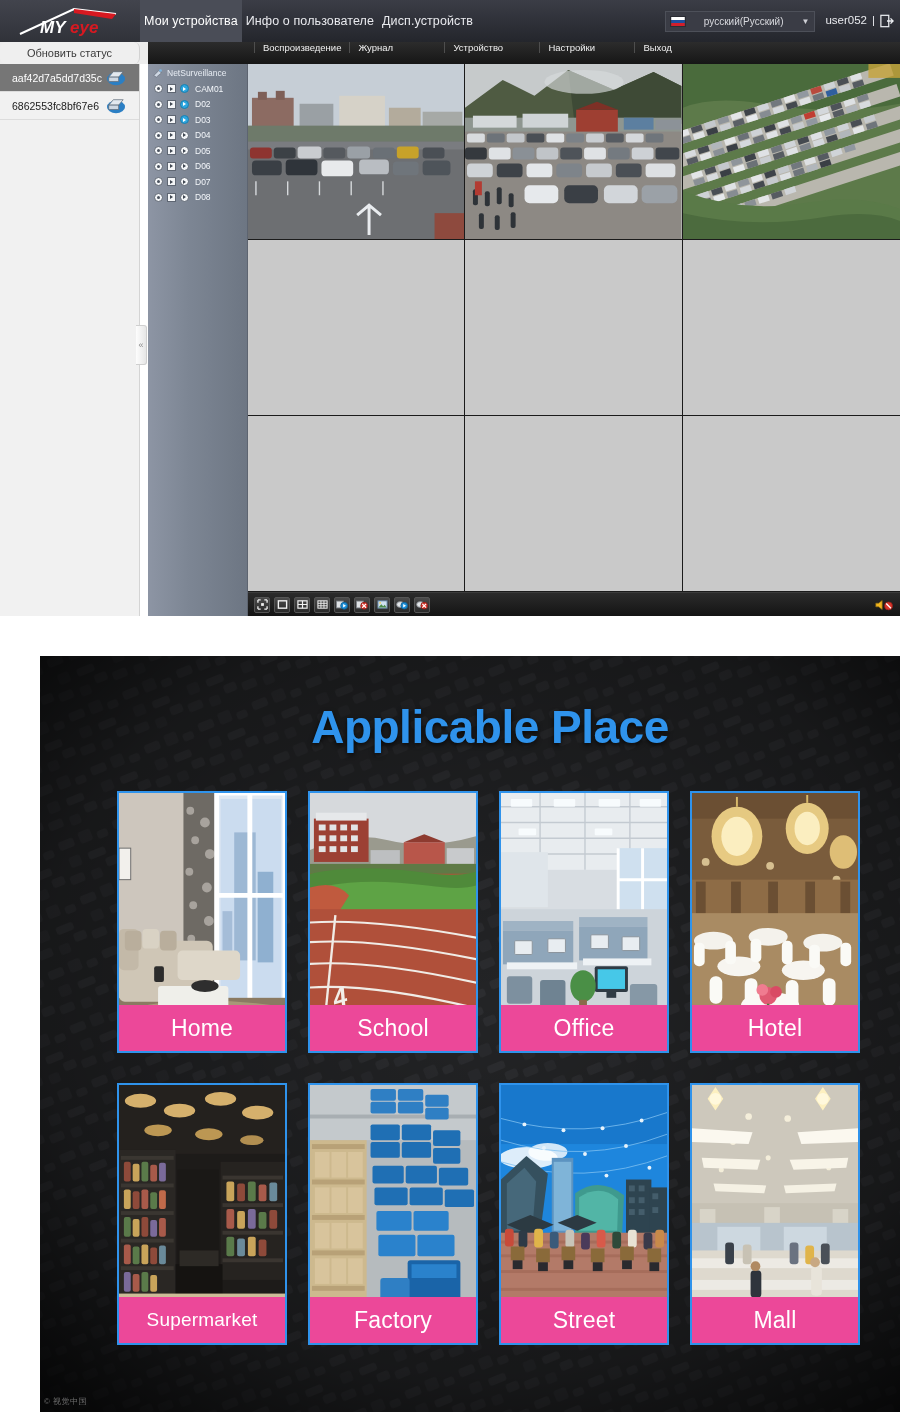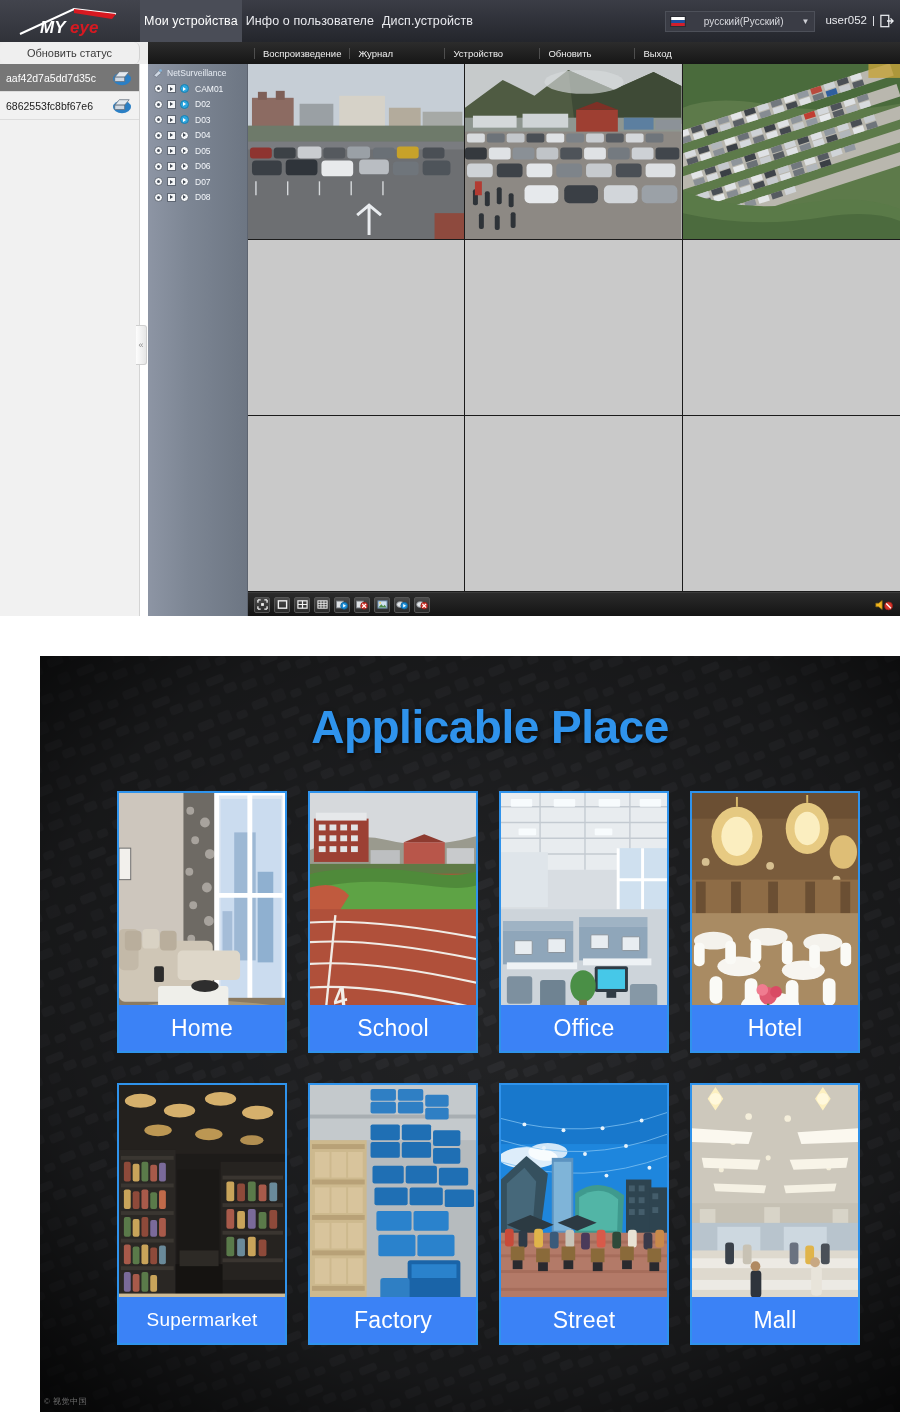--- a/index.html
+++ b/index.html
@@ -57,40 +57,40 @@
   }
   .refresh-btn {
     position: absolute; left: 0; top: 0; width: 140px; height: 22px;
     background: #efefef; border-right: 1px solid #d2d2d2;
     display: flex; align-items: center; justify-content: center;
     color: #3b3b3b; font-size: 11px; cursor: pointer; border-radius: 6px;
   }
   .subtabs {
     position: absolute; left: 148px; top: 0; width: 752px; height: 22px;
     background: linear-gradient(180deg,#2c2c2c 0%,#161616 100%);
-    display: flex; align-items: center;
+    display: flex; align-items: flex-start;
   }
   .subtab-spacer { width: 106px; }
   .subtab {
     display: flex; align-items: center; padding: 0 8px;
     color: #f0f0f0; font-size: 9.5px; white-space: nowrap;
     border-left: 1px solid #4e4e4e; cursor: pointer;
   }
   .subtab.w1 { min-width: 92px; }
   .subtab.w2 { min-width: 95px; }
   .subtab.w3 { min-width: 95px; }
   .subtab.w4 { min-width: 95px; }
 
   
   .devpanel {
     position: absolute; left: 0; top: 64px; width: 140px; height: 552px;
     background: #f1f1f1; border-right: 1px solid #d4d4d4;
   }
   .dev-item {
-    height: 28px; display: flex; align-items: center; padding: 0 6px;
+    height: 28px; display: flex; align-items: center; padding: 0 12px;
     font-size: 10.5px; color: #1b1b1b; cursor: pointer;
     border-bottom: 1px solid #dcdcdc; position: relative;
   }
   .dev-item.sel { background: #767676; color: #ffffff; }
   .dev-name { flex: 1; white-space: nowrap; overflow: hidden; }
   .dev-ico { width: 22px; height: 18px; display: block; }
 
   
   .collapse {
     position: absolute; left: 136px; top: 325px; width: 11px; height: 40px;
@@ -157,21 +157,21 @@
   }
   .grid-places {
     position: absolute; left: 77px; top: 135px; width: 745px;
     display: grid; grid-template-columns: repeat(4, 170px); grid-template-rows: 262px 262px;
     column-gap: 21px; row-gap: 30px;
   }
   .card { position: relative; width: 170px; height: 262px; border: 2px solid #2f93ec; background: #0f1012; cursor: pointer; overflow: hidden; }
   .card-img { position: absolute; left: 0; top: 0; width: 100%; height: 100%; display: block; }
   .card-label {
     position: absolute; left: 0; bottom: 0; width: 100%; height: 46px;
-    background: #3b82f6; color: #ffffff;
+    background: #ec4899; color: #ffffff;
     display: flex; align-items: center; justify-content: center;
     font-size: 23px; letter-spacing: .2px;
   }
   .card-label.small { font-size: 19px; }
   .watermark {
     position: absolute; left: 4px; bottom: 5px;
     color: #6d6d6d; font-size: 8px; letter-spacing: .5px;
     display: flex; align-items: center; gap: 2px;
   }
 </style>
@@ -219,21 +219,21 @@
       </div>
     </div>
 
     <div class="subbar">
       <div class="refresh-btn">Обновить статус</div>
       <div class="subtabs">
         <div class="subtab-spacer"></div>
         <div class="subtab w1">Воспроизведение</div>
         <div class="subtab w2">Журнал</div>
         <div class="subtab w3">Устройство</div>
-        <div class="subtab w4">Обновить</div>
+        <div class="subtab w4">Настройки</div>
         <div class="subtab">Выход</div>
       </div>
     </div>
 
     <div class="devpanel">
       <div class="dev-item sel">
         <span class="dev-name">aaf42d7a5dd7d35c</span>
         <svg class="dev-ico" viewBox="0 0 24 20">
           <ellipse cx="12" cy="11" rx="10" ry="7" fill="#2b7fc4"></ellipse>
           <path d="M4 9 L9 3 H20 L15 9 Z" fill="#e3e9ef" stroke="#5d6a78" stroke-width="0.8"></path>

